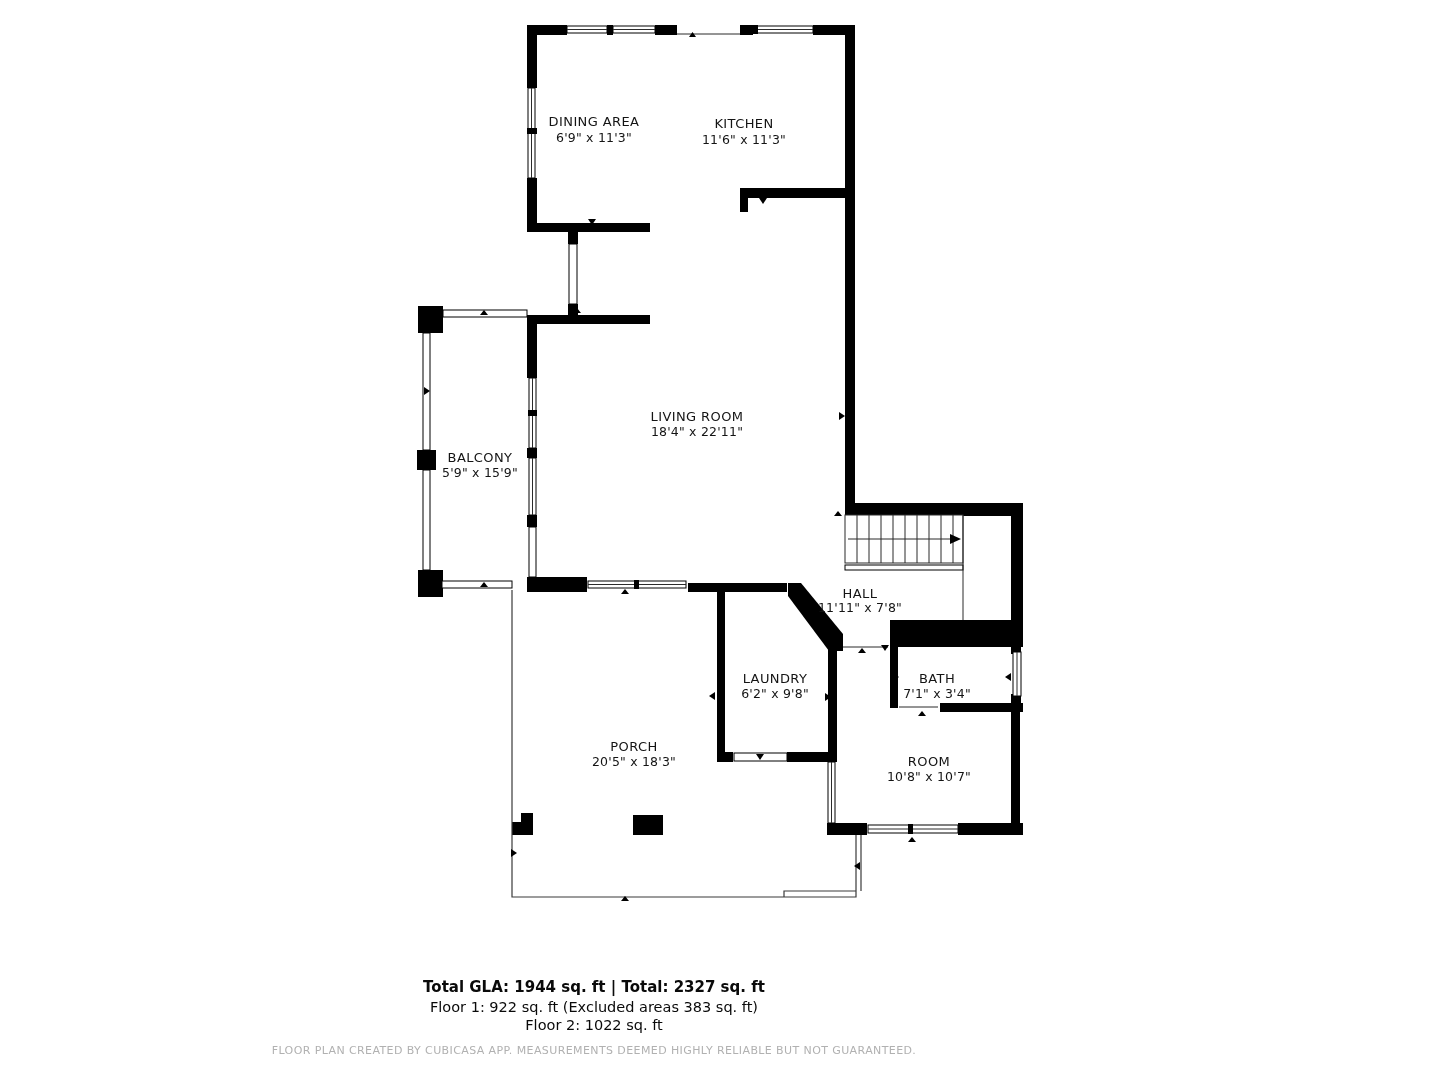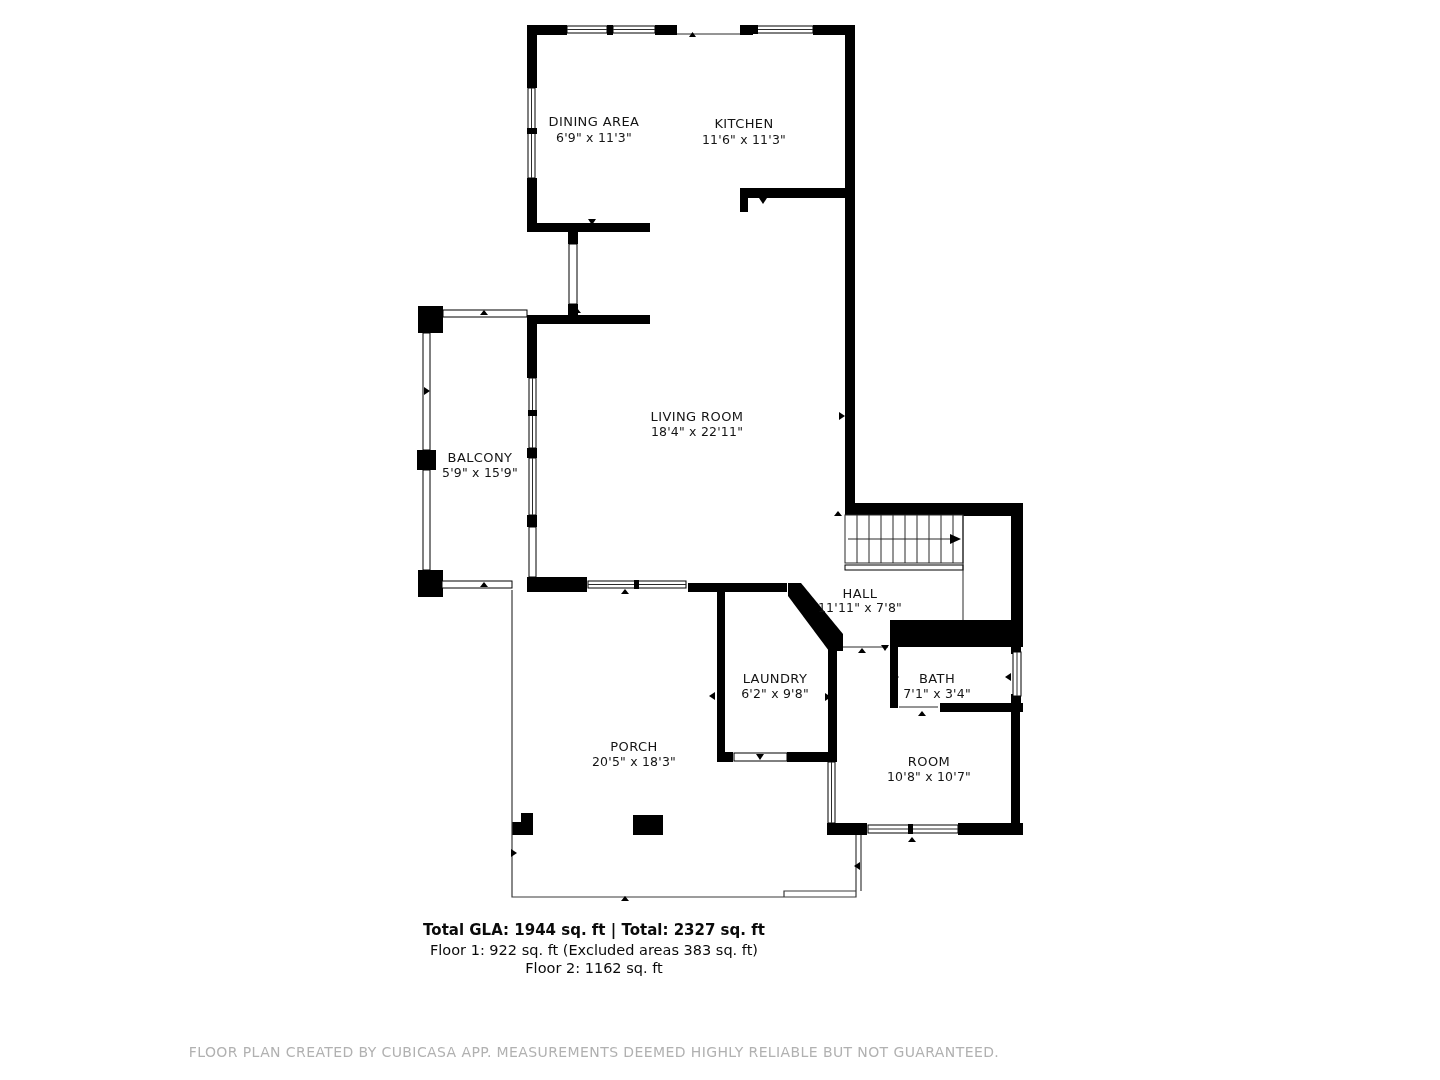--- a/index.html
+++ b/index.html
@@ -6,25 +6,25 @@
   #stage{position:relative;width:1188px;height:1080px;background:#ffffff;overflow:hidden;
          font-family:"DejaVu Sans","Liberation Sans",sans-serif;}
   svg{position:absolute;top:0;left:0;}
   .room-name{font-size:13px;fill:#141414;letter-spacing:.4px;text-anchor:middle;}
   .room-dims{font-size:12.5px;fill:#141414;letter-spacing:.2px;text-anchor:middle;}
   .wall{fill:#000;}
   .win{fill:#fff;stroke:#000;stroke-width:1;}
   .thin{stroke:#2b2b2b;stroke-width:1;fill:none;}
   .porchline{stroke:#3a3a3a;stroke-width:1.2;fill:none;}
   .tick{fill:#000;}
-  #summary{position:absolute;top:921px;left:0;width:100%;text-align:center;color:#0a0a0a;}
+  #summary{position:absolute;top:978px;left:0;width:100%;text-align:center;color:#0a0a0a;}
   #summary .l1{font-weight:bold;font-size:15px;margin:0 0 3px 0;}
   #summary .l2,#summary .l3{font-size:14.5px;margin:0 0 2px 0;}
   #footer{position:absolute;top:1044px;left:0;width:100%;text-align:center;
-          font-size:14px;color:#b1b1b1;letter-spacing:.4px;}
+          font-size:11px;color:#b1b1b1;letter-spacing:.4px;}
 </style>
 </head>
 <body>
 
 <div id="stage">
 <svg width="1440" height="1080" viewBox="0 0 1440 1080">
 
   <g>
 
     <rect class="wall" x="527" y="25" width="40" height="10"></rect>
@@ -215,17 +215,17 @@
     <g>
       <text class="room-name" x="634" y="751">PORCH</text>
       <text class="room-dims" x="634" y="766">20'5" x 18'3"</text>
     </g>
   </g>
 </svg>
 
   <div id="summary">
     <div class="l1">Total GLA: 1944 sq. ft | Total: 2327 sq. ft</div>
     <div class="l2">Floor 1: 922 sq. ft (Excluded areas 383 sq. ft)</div>
-    <div class="l3">Floor 2: 1162 sq. ft</div>
+    <div class="l3">Floor 2: 1022 sq. ft</div>
   </div>
 
   <div id="footer">FLOOR PLAN CREATED BY CUBICASA APP. MEASUREMENTS DEEMED HIGHLY RELIABLE BUT NOT GUARANTEED.</div>
 </div>
 
 </body></html>

